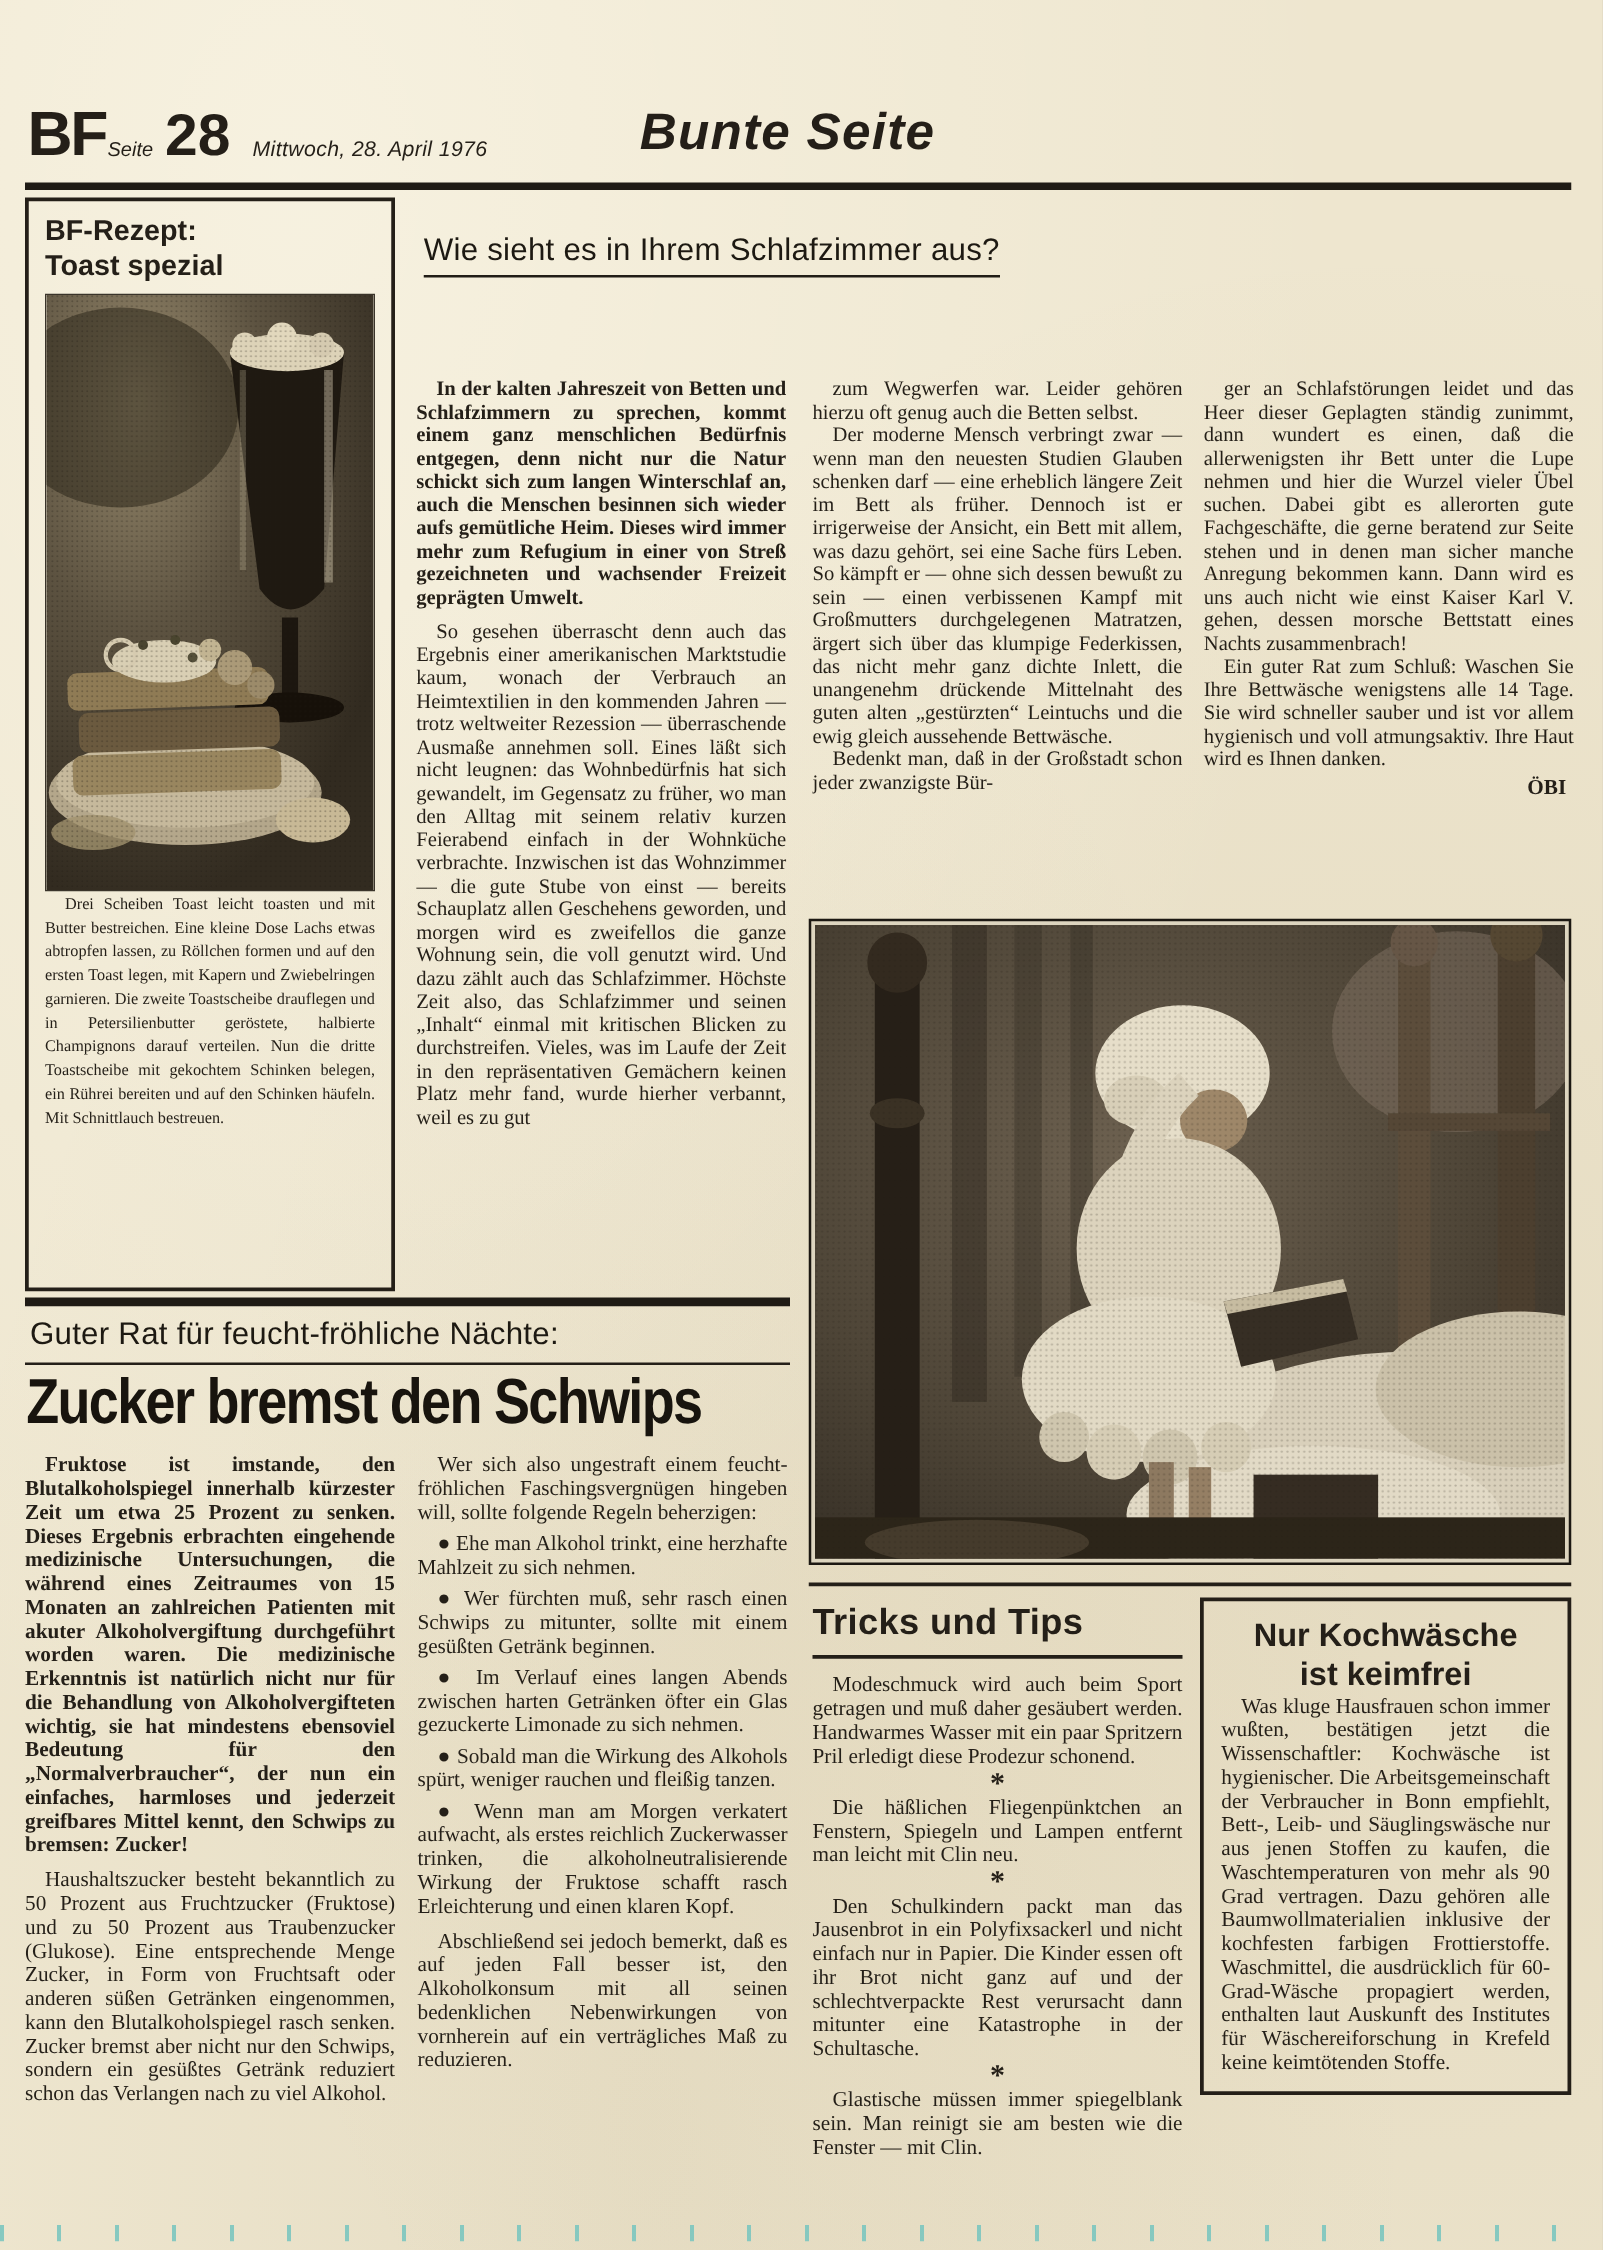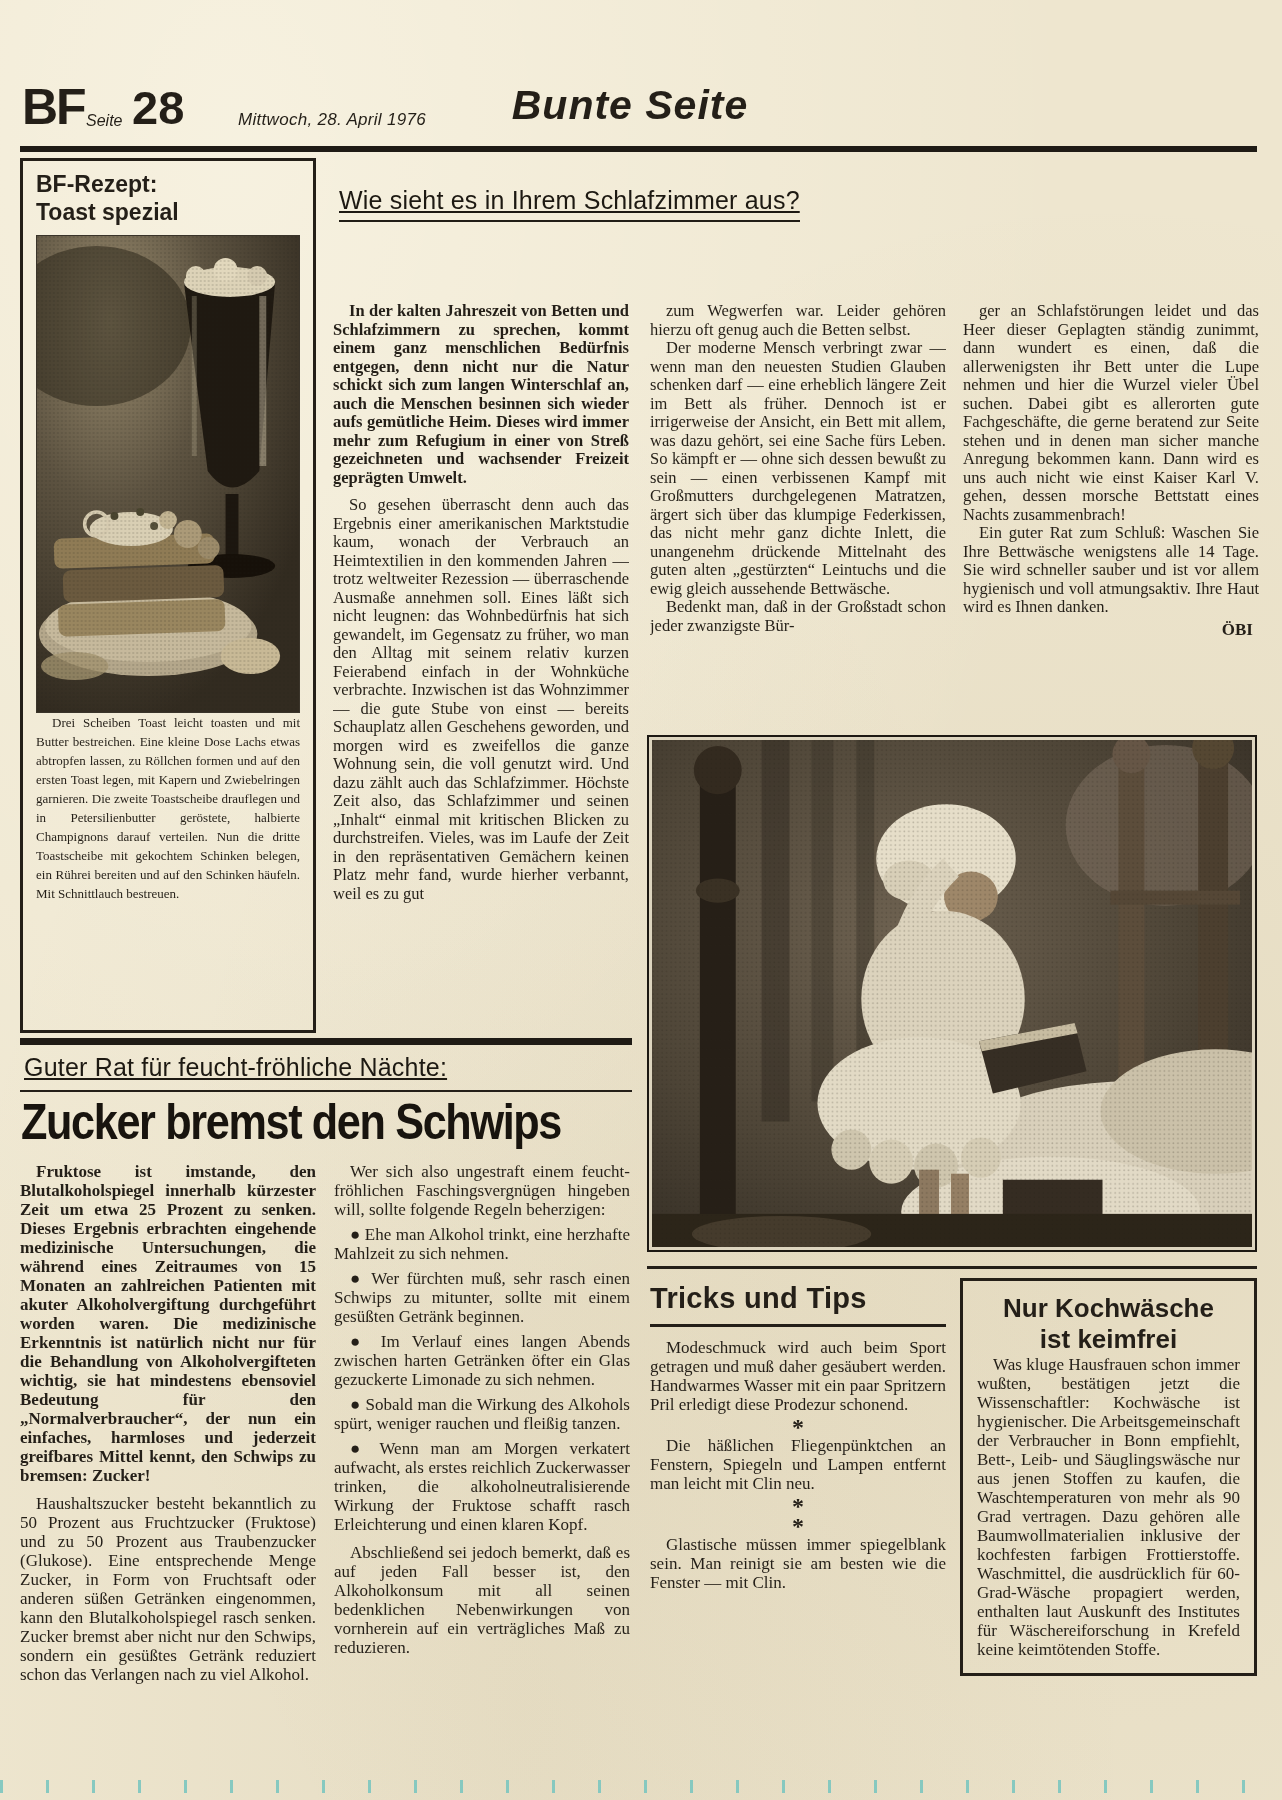--- a/index.html
+++ b/index.html
@@ -17,29 +17,29 @@
     color:#241f18;
     font-family:"Liberation Serif", serif;
     padding-left:25px;
   }
   .abs{position:absolute;}
 
   
   .mast-logo{left:22px;top:82px;font-family:"Liberation Sans",sans-serif;font-weight:900;font-size:50px;line-height:1;letter-spacing:-2px;}
   .mast-seite{left:86px;top:112px;font-family:"Liberation Sans",sans-serif;font-style:italic;font-size:16px;}
   .mast-num{left:132px;top:84px;font-family:"Liberation Sans",sans-serif;font-weight:900;font-size:47px;line-height:1;}
-  .mast-date{left:202px;top:110px;font-family:"Liberation Sans",sans-serif;font-style:italic;font-size:17px;letter-spacing:.3px;margin-left:36px;}
+  .mast-date{left:202px;top:110px;font-family:"Liberation Sans",sans-serif;font-style:italic;font-size:17px;letter-spacing:.3px;}
   .mast-section{left:630px;top:82px;transform:translateX(-50%);font-family:"Liberation Sans",sans-serif;font-style:italic;font-weight:700;font-size:41px;letter-spacing:1px;}
   .mast-rule{left:20px;top:146px;width:1237px;height:6px;background:#1f1b15;}
 
   
   .serifbody p{margin:0;text-indent:16px;text-align:justify;}
   .serifbody p.gap{margin-top:9px;}
   .bold{font-weight:700;}
-  .kicker{font-family:"Liberation Sans",sans-serif;font-size:25px;color:#1d1912;letter-spacing:.2px;white-space:nowrap;text-decoration:underline;}
+  .kicker{font-family:"Liberation Sans",sans-serif;font-size:25px;color:#1d1912;letter-spacing:.2px;white-space:nowrap;}
 
   
   .recipe-box{left:20px;top:158px;width:296px;height:875px;border:3px solid #241f18;box-sizing:border-box;padding:10px 13px;}
   .recipe-kicker,.recipe-title{font-family:"Liberation Sans",sans-serif;font-weight:700;font-size:23px;line-height:1.2;}
   .recipe-photo{margin-top:9px;width:264px;height:478px;border:1px solid #3a342a;box-sizing:border-box;overflow:hidden;}
   .recipe-photo svg{display:block;width:100%;height:100%;}
   .recipe-body{margin-top:11px;font-size:13px;line-height:19px;}
 
   
   .main-kicker{left:339px;top:186px;padding-bottom:5px;border-bottom:2px solid #211d16;}
@@ -245,20 +245,21 @@
     <p class="gap">Abschließend sei jedoch bemerkt, daß es auf jeden Fall besser ist, den Alkoholkonsum mit all seinen bedenklichen Nebenwirkungen von vornherein auf ein verträgliches Maß zu reduzieren.</p>
   </div>
 
   <div class="abs tricks-title">Tricks und Tips</div>
   <div class="abs tricks-rule"></div>
   <div class="abs tricks-body serifbody">
     <p>Modeschmuck wird auch beim Sport getragen und muß daher gesäubert werden. Handwarmes Wasser mit ein paar Spritzern Pril erledigt diese Prodezur schonend.</p>
     <span class="sep">*</span>
     <p>Die häßlichen Fliegenpünktchen an Fenstern, Spiegeln und Lampen entfernt man leicht mit Clin neu.</p>
     <span class="sep">*</span>
+    <p>Den Schulkindern packt man das Jausenbrot in ein Polyfixsackerl und nicht einfach nur in Papier. Die Kinder essen oft ihr Brot nicht ganz auf und der schlechtverpackte Rest verursacht dann mitunter eine Katastrophe in der Schultasche.</p>
     <span class="sep">*</span>
     <p>Glastische müssen immer spiegelblank sein. Man reinigt sie am besten wie die Fenster — mit Clin.</p>
   </div>
 
   <aside class="abs koch-box serifbody">
     <div class="koch-title">Nur Kochwäsche</div>
     <div class="koch-title">ist keimfrei</div>
     <p class="koch-body">Was kluge Hausfrauen schon immer wußten, bestätigen jetzt die Wissenschaftler: Kochwäsche ist hygienischer. Die Arbeitsgemeinschaft der Verbraucher in Bonn empfiehlt, Bett-, Leib- und Säuglingswäsche nur aus jenen Stoffen zu kaufen, die Waschtemperaturen von mehr als 90 Grad vertragen. Dazu gehören alle Baumwollmaterialien inklusive der kochfesten farbigen Frottierstoffe. Waschmittel, die ausdrücklich für 60-Grad-Wäsche propagiert werden, enthalten laut Auskunft des Institutes für Wäschereiforschung in Krefeld keine keimtötenden Stoffe.</p>
   </aside>
 

